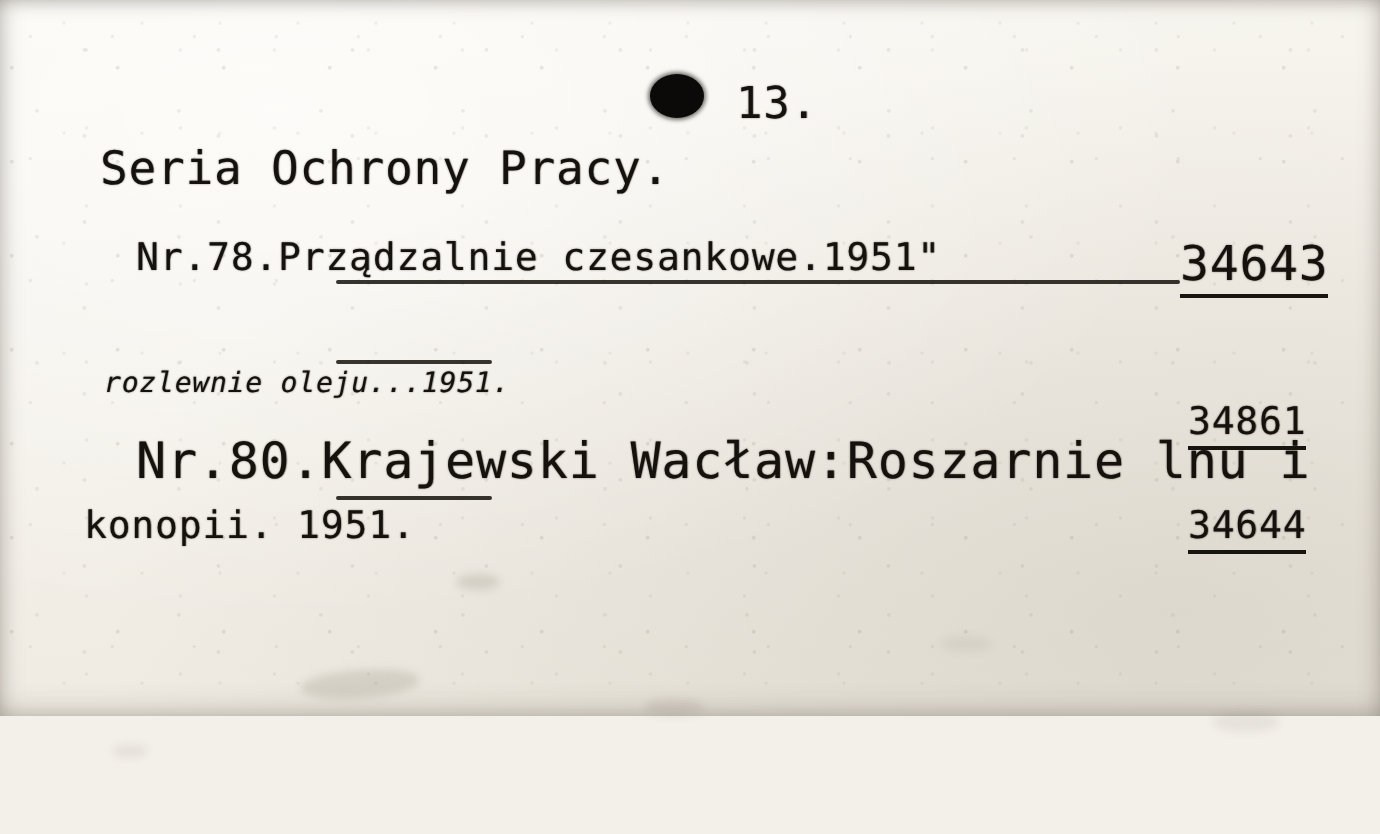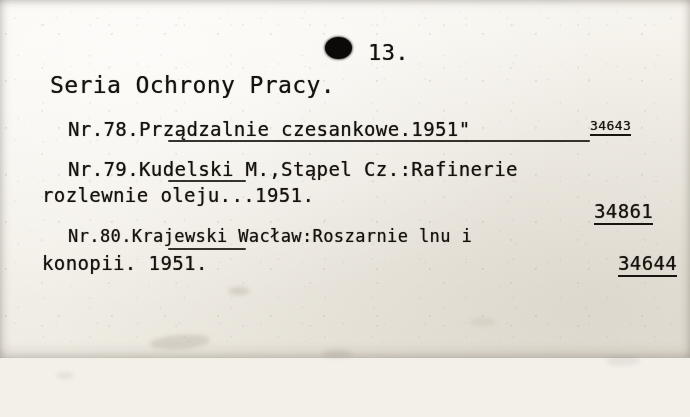--- a/index.html
+++ b/index.html
@@ -84,27 +84,27 @@
   }
 
   .series-line {
     left: 50px;
     top: 72px;
     font-size: 23px;
   }
 
   .entry-a-l1 { left: 68px;  top: 118px; font-size: 19px; }
   .entry-b-l1 { left: 68px;  top: 158px; font-size: 19px; }
-  .entry-b-l2 { left: 42px;  top: 184px; font-size: 19px; }
-  .entry-c-l1 { left: 68px;  top: 226px; font-size: 17px; }
+  .entry-b-l2 { left: 52px;  top: 184px; font-size: 14px; font-style: italic; }
+  .entry-c-l1 { left: 68px;  top: 216px; font-size: 25px; }
   .entry-c-l2 { left: 42px;  top: 252px; font-size: 19px; }
 
-  .num-a { left: 590px; top: 118px; font-size: 13px; }
+  .num-a { left: 590px; top: 118px; font-size: 24px; }
   .num-b { left: 594px; top: 184px; font-size: 19px; margin-top: 16px; }
-  .num-c { left: 594px; top: 252px; font-size: 19px; margin-left: 24px; }
+  .num-c { left: 594px; top: 252px; font-size: 19px; }
 
   .num-a, .num-b, .num-c {
     border-bottom: 2px solid #1a1713;
     padding-bottom: 1px;
   }
 
   
   .underline {
     position: absolute;
     height: 2px;
@@ -141,21 +141,20 @@
     <div class="punch" style="left:325px; top:37px;"></div>
 
     <div class="ink page-no">13.</div>
 
     <div class="ink series-line">Seria Ochrony Pracy.</div>
 
     <div class="ink entry-a-l1">Nr.78.Prządzalnie czesankowe.1951"</div>
     <div class="underline ul-a"></div>
     <div class="ink num-a">34643</div>
 
-    <div class="ink entry-b-l1">Nr.79.Kudelski M.,Stąpel Cz.:Rafinerie</div>
     <div class="underline ul-b"></div>
     <div class="ink entry-b-l2">rozlewnie oleju...1951.</div>
     <div class="ink num-b">34861</div>
 
     <div class="ink entry-c-l1">Nr.80.Krajewski Wacław:Roszarnie lnu i</div>
     <div class="underline ul-c"></div>
     <div class="ink entry-c-l2">konopii. 1951.</div>
     <div class="ink num-c">34644</div>
   </div>
 

